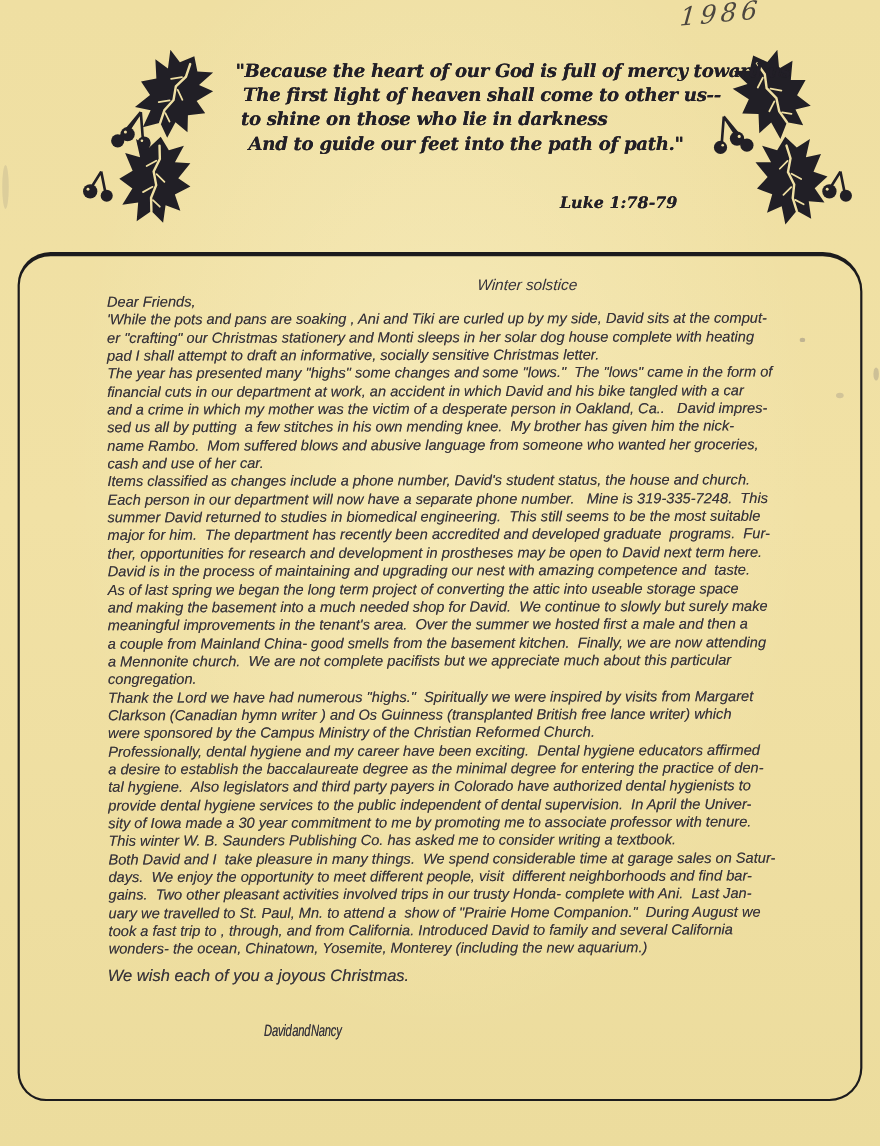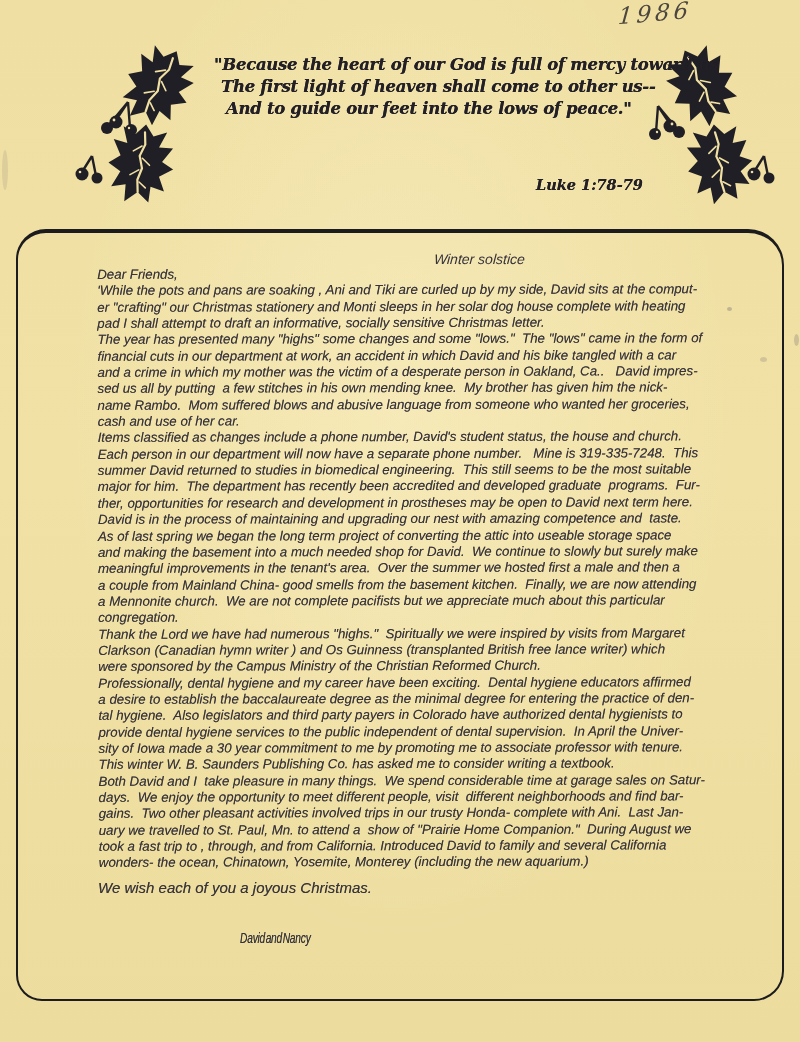--- a/index.html
+++ b/index.html
@@ -42,21 +42,21 @@
     font-size: 16.5px;
     letter-spacing: -0.3px;
   }
   .ql { white-space: nowrap; line-height: 22px; text-shadow: 0 0 0.6px #221f27; }
   .q1 { padding-left: 7px; }
   .q2 { padding-left: 5px; }
   .q3 { padding-left: 48px; }
   .q4 { padding-left: 12px; }
   .quote-ref {
     position: absolute;
-    left: 536px; top: 176px;
+    left: 509px; top: 176px;
     color: #221f27;
     font-family: "DejaVu Serif", serif;
     font-weight: bold;
     font-style: italic;
     font-size: 14.5px;
     text-shadow: 0 0 0.6px #221f27;
     text-align: center;
   }
 
   
@@ -162,21 +162,22 @@
   <svg class="holly holly-right" width="144" height="186" viewBox="0 0 144 186">
     <use href="#holly-leaf" transform="translate(58,52) rotate(-26)"></use>
     <use href="#holly-leaf" transform="translate(74,130) rotate(-8)"></use>
     <use href="#holly-berries3" transform="translate(26,84) scale(-1,1)"></use>
     <use href="#holly-berries2" transform="translate(108,130)"></use>
   </svg>
 
   <div class="quote">
     <div class="ql q0">"Because the heart of our God is full of mercy toward us</div>
     <div class="ql q1">The first light of heaven shall come to other us--</div>
-    <div class="ql q4">And to guide our feet into the lows of peace."</div>
+    <div class="ql q2">to shine on those who lie in darkness</div>
+    <div class="ql q4">And to guide our feet into the path of path."</div>
   </div>
   <div class="quote-ref">Luke 1:78-79</div>
 
   <div class="letter-box"></div>
 
   <div class="heading">Winter solstice</div>
 
   <div class="body-text">Dear Friends,
 'While the pots and pans are soaking , Ani and Tiki are curled up by my side, David sits at the comput-
 er "crafting" our Christmas stationery and Monti sleeps in her solar dog house complete with heating

